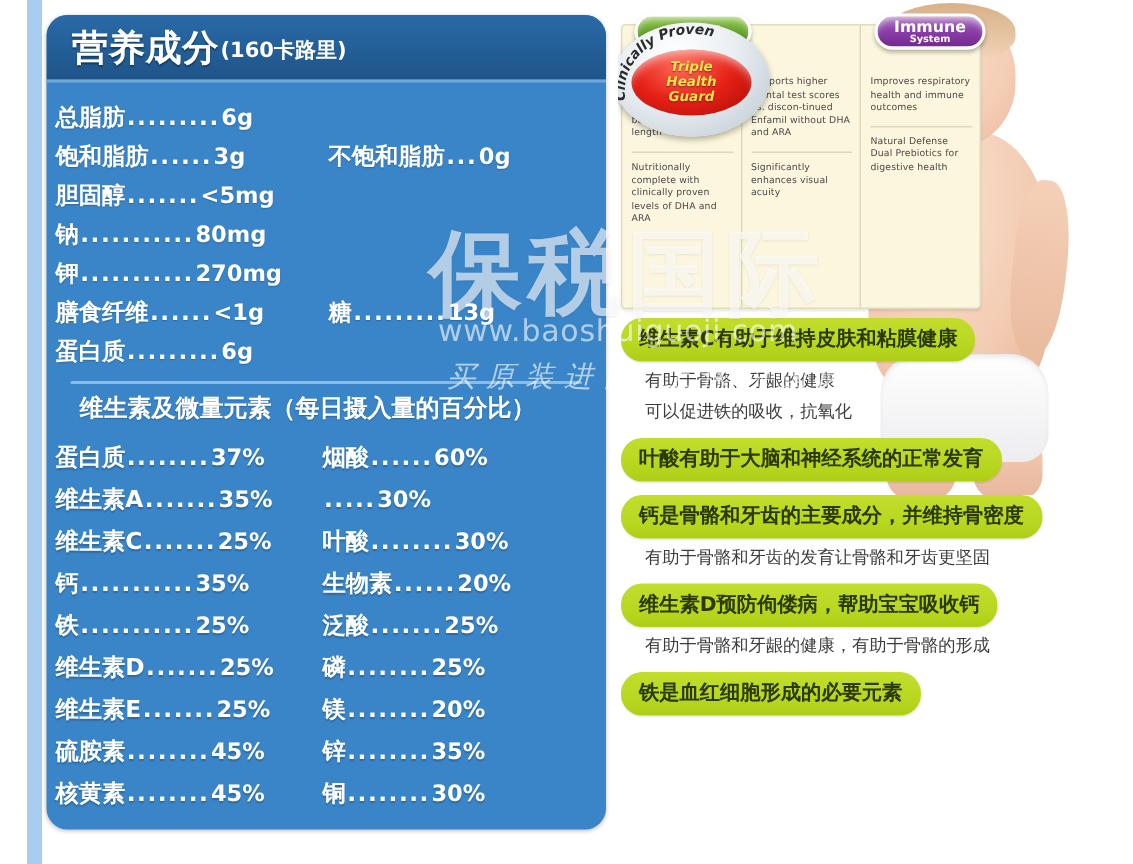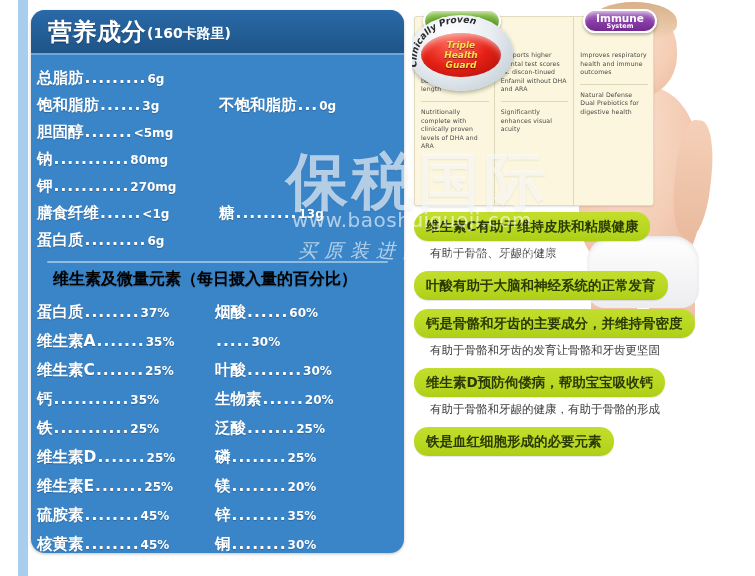--- a/index.html
+++ b/index.html
@@ -70,30 +70,30 @@
   .cell { display:flex; align-items:baseline; }
   .cell.c1 { width:182px; }
   .cell.c2 { width:168px; }
   .lbl { }
   .dots {
     flex:0 0 auto;
     letter-spacing:1px;
     overflow:hidden;
     margin:0 1px;
   }
-  .val { font-size:12px; }
+  .val { font-size:15px; }
 
   .divider {
     height:2px;
     background:#8dbbe2;
     margin:7px 16px 6px 16px;
     border-radius:1px;
   }
   .section-title {
-    color:#000000;
+    color:#ffffff;
     font-size:16px;
     font-weight:bold;
     padding-left:22px;
     margin:2px 0 8px 0;
     text-shadow:0 1px 1px rgba(0,0,0,.25);
     white-space:nowrap;
   }
   .vrow { line-height:28px; }
   .vrow .c1 { width:178px; }
   .vrow .c2 { width:170px; }
@@ -582,21 +582,21 @@
     <div class="pill pill-growth">
           <div>Growth</div>
         </div>
         <div class="pill pill-immune">
           <div>Immune</div>
           <div class="pill-sub">System</div>
         </div>
       </div>
 
     <div class="callouts" id="callouts">
-        <div class="callout-block"><div class="callout">维生素C有助于维持皮肤和粘膜健康</div><div class="callout-note">有助于骨骼、牙龈的健康</div></div>
+        <div class="callout-block"><div class="callout">维生素C有助于维持皮肤和粘膜健康</div><div class="callout-note">有助于骨骼、牙龈的健康</div><div class="callout-note">可以促进铁的吸收，抗氧化</div></div>
         <div class="callout-block"><div class="callout">叶酸有助于大脑和神经系统的正常发育</div></div>
         <div class="callout-block"><div class="callout">钙是骨骼和牙齿的主要成分，并维持骨密度</div><div class="callout-note">有助于骨骼和牙齿的发育让骨骼和牙齿更坚固</div></div>
         <div class="callout-block"><div class="callout">维生素D预防佝偻病，帮助宝宝吸收钙</div><div class="callout-note">有助于骨骼和牙龈的健康，有助于骨骼的形成</div></div>
         <div class="callout-block"><div class="callout">铁是血红细胞形成的必要元素</div></div>
       </div>
   </div>
 
   <div class="wm wm-big">保税国际</div>
   <div class="wm wm-url">www.baoshuiguoji.com</div>
   <div class="wm wm-hand">买原装进口 上保税国际</div>

